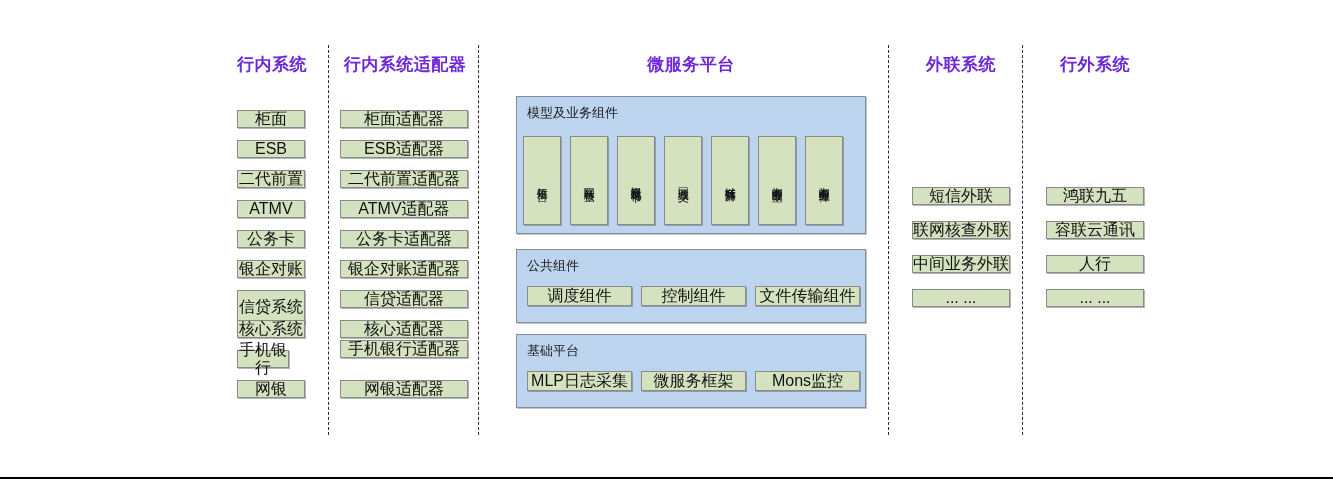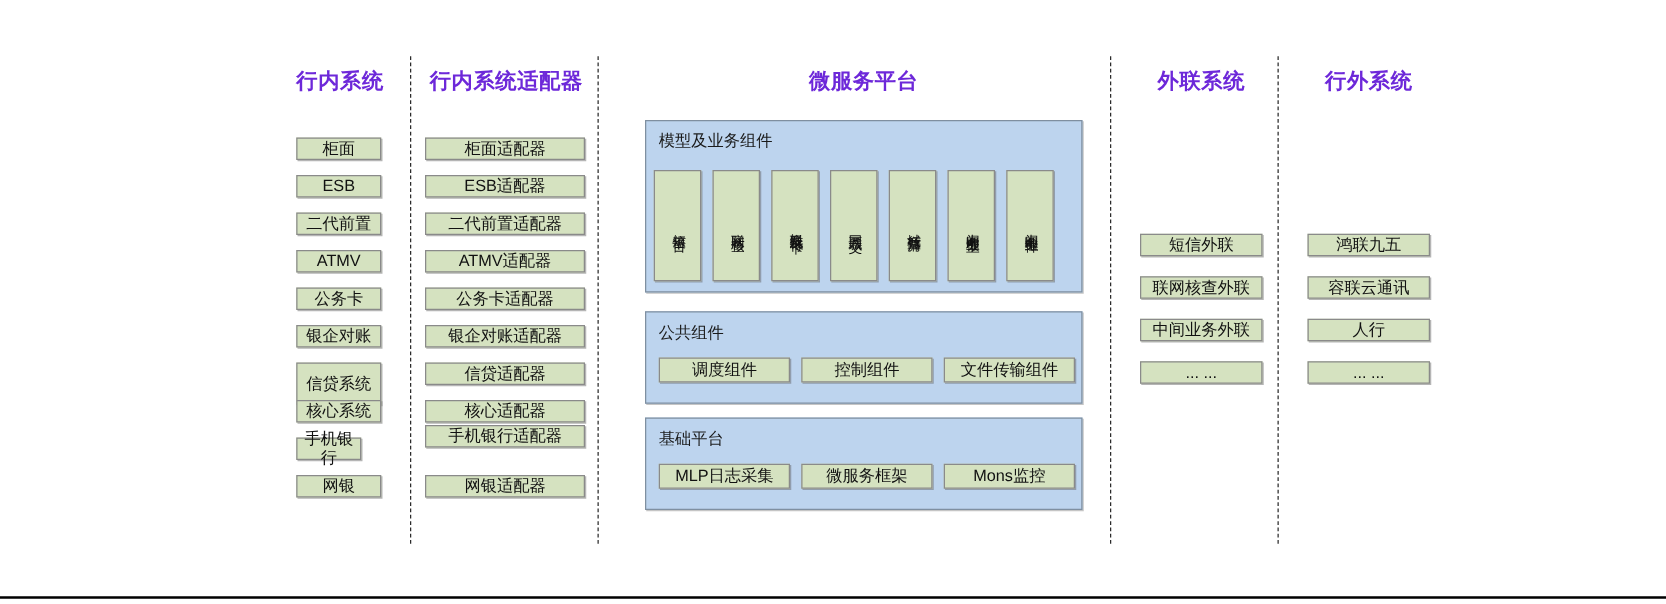--- a/index.html
+++ b/index.html
@@ -38,21 +38,21 @@
     width: 0;
     border-left: 1.5px dashed #2b2b2b;
   }
 
   
   .node {
     position: absolute;
     background: #d5e2c0;
     border: 1px solid #8a8a8a;
     box-sizing: border-box;
-    font-size: 13px;
+    font-size: 16px;
     color: #111111;
     display: flex;
     align-items: center;
     justify-content: center;
     text-align: center;
     line-height: 1.15;
     box-shadow: 1px 1px 0 rgba(90,90,90,0.45);
   }
   .node.vertical {
     writing-mode: vertical-rl;

